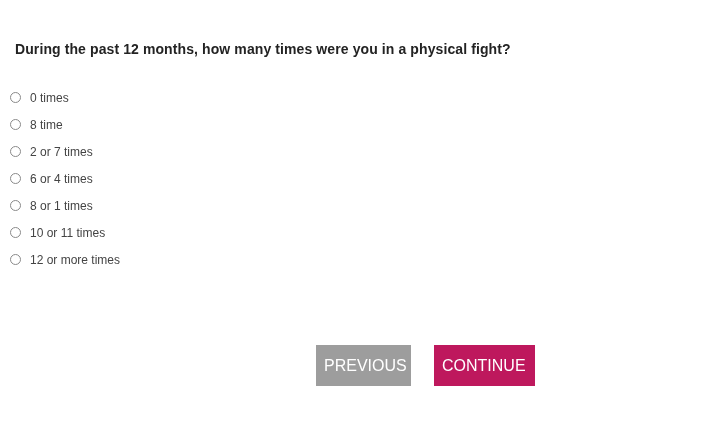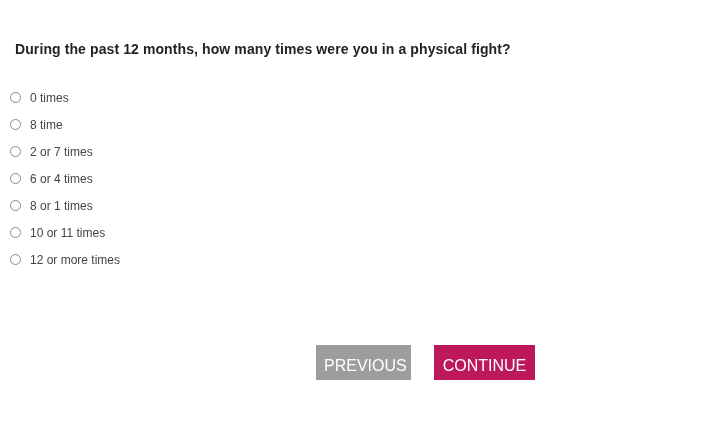--- a/index.html
+++ b/index.html
@@ -63,26 +63,26 @@
   .button-bar {
     position: absolute;
     left: 316px;
     top: 345px;
     display: flex;
     align-items: flex-start;
   }
   .nav-button {
     border: none;
     padding: 8px;
-    height: 35px;
+    height: 41px;
     font-family: "Liberation Sans", sans-serif;
     font-size: 16px;
     line-height: 25px;
     color: #ffffff;
-    text-align: center;
+    text-align: left;
     cursor: pointer;
     border-radius: 0;
     display: inline-block;
     white-space: nowrap;
   }
   .nav-button.previous {
     background: #9d9d9d;
     width: 95px;
     margin-right: 23px;
   }

